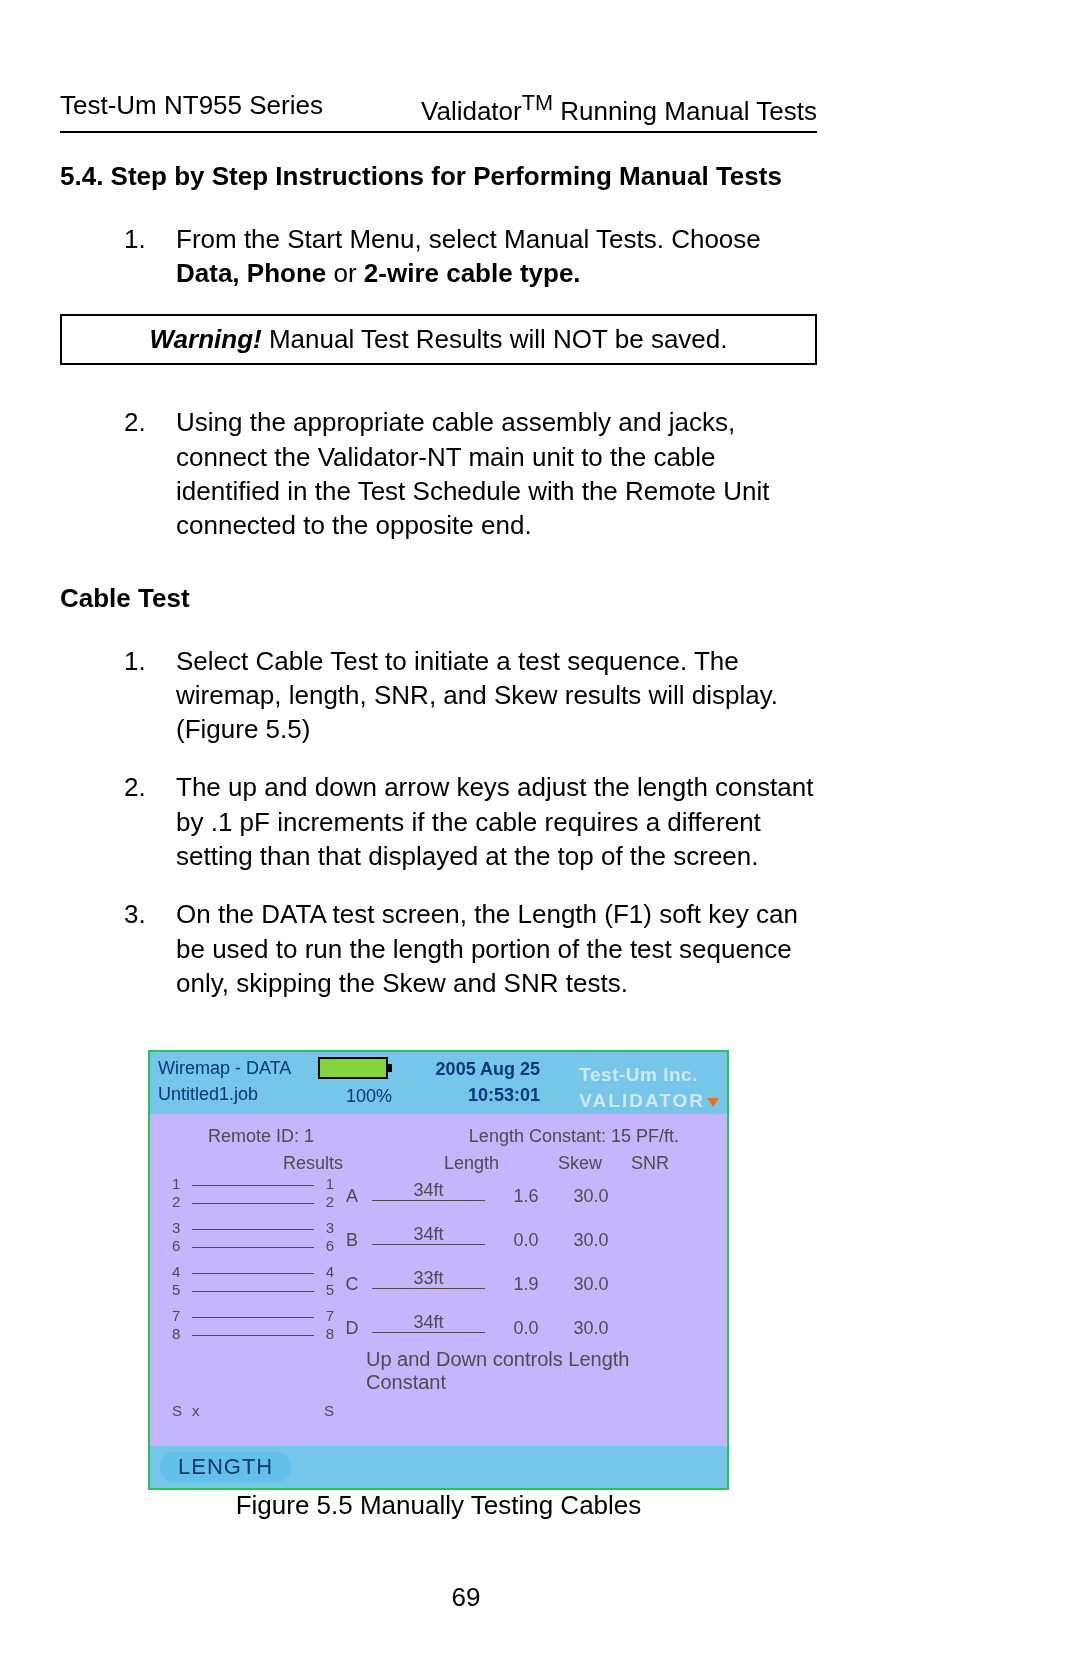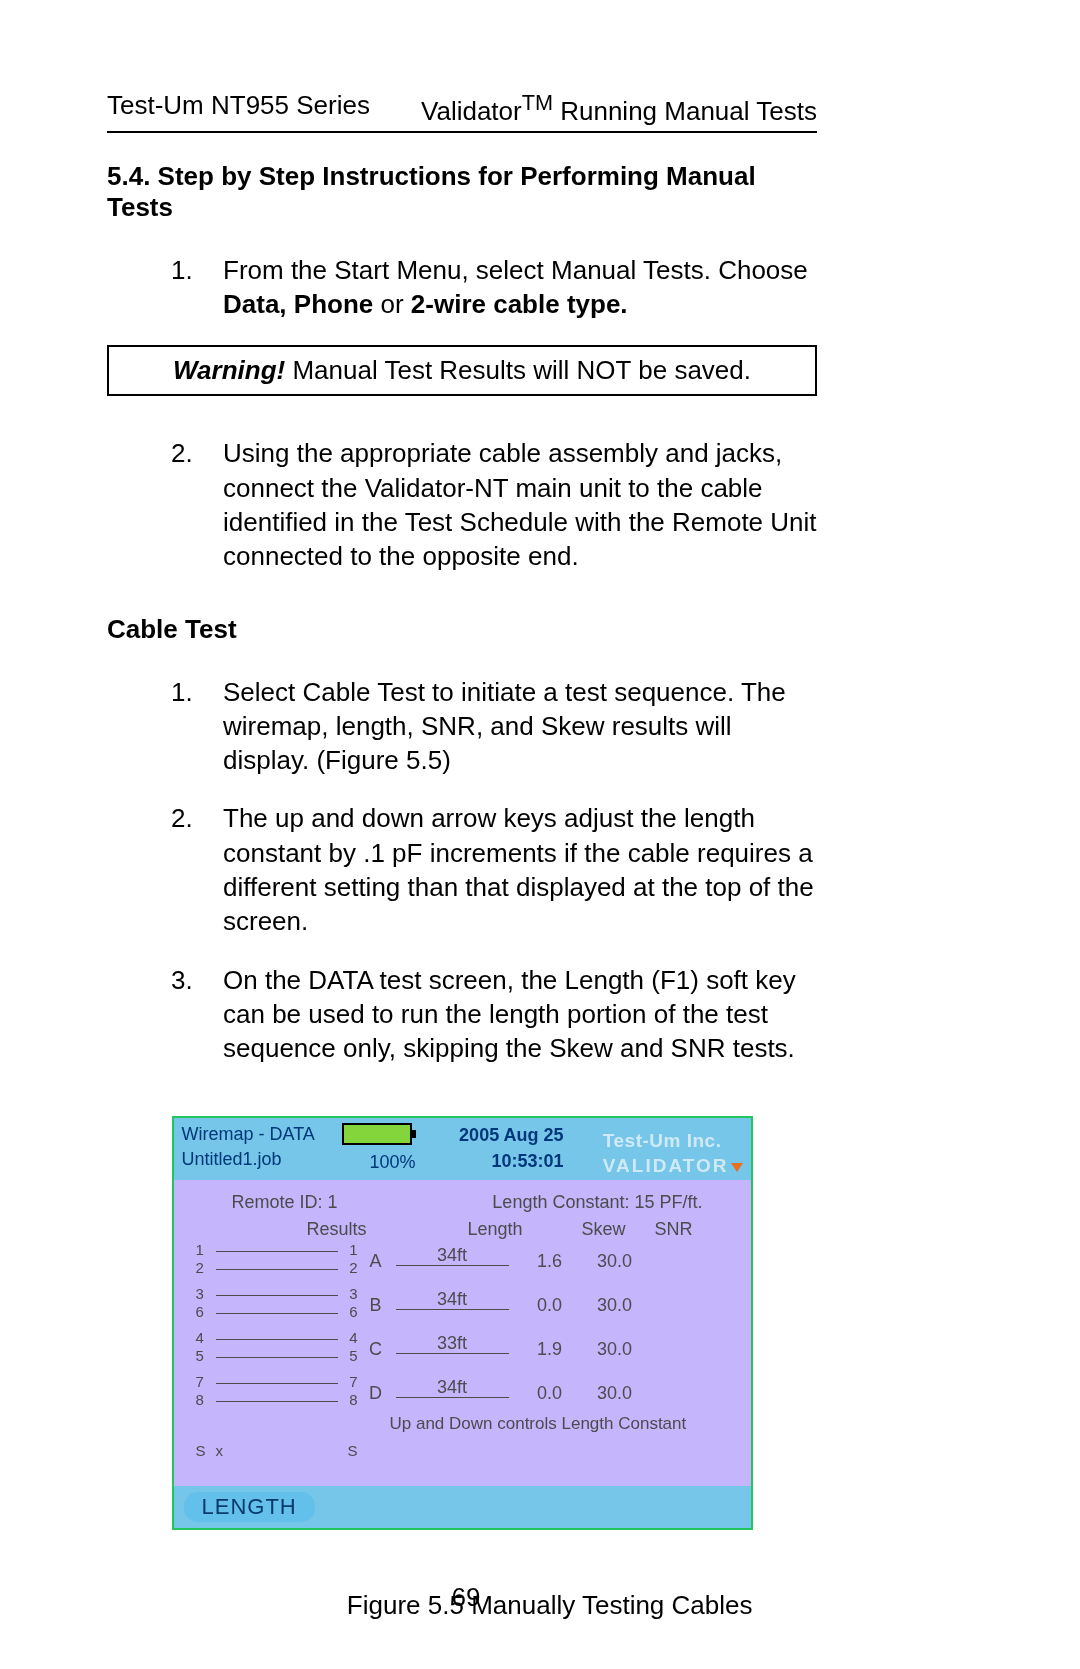--- a/index.html
+++ b/index.html
@@ -4,21 +4,21 @@
 <style>
   html, body {
     margin: 0;
     padding: 0;
     background: #fff;
     width: 1080px;
   }
   .page {
     width: 932px;
     height: 1669px;
-    padding: 90px 115px 0 107px;
+    padding: 90px 115px 0 60px;
     box-sizing: border-box;
     font-family: Arial, Helvetica, sans-serif;
     color: #000;
     position: relative;
   }
   .header-row {
     display: flex;
     justify-content: space-between;
     font-size: 26px;
     border-bottom: 2px solid #000;
@@ -200,21 +200,21 @@
   }
   .len-val {
     position: relative;
     top: -6px;
   }
   .skew-cell { width: 70px; text-align: center;}
   .snr-cell  { width: 60px; text-align: center;}
 
   .hint {
     padding-left: 198px;
-    font-size: 17px;
+    font-size: 20px;
     margin-top: -2px;
   }
 
   .shield-row {
     display: flex;
     height: 26px;
     margin-top: 8px;
     font-size: 16px;
   }
   .shield-row .wiremap { height: 20px; }
@@ -229,23 +229,22 @@
   .softkey {
     background: #63c0ea;
     border-radius: 14px;
     color: #083a6a;
     font-size: 22px;
     padding: 2px 18px;
     letter-spacing: 1px;
   }
 
   .figure-caption {
-    text-align: right;
-    font-size: 26px;
-    margin-top: 60px;
+    text-align: center;
+    font-size: 26px;
   }
 
   .page-num {
     position: absolute;
     bottom: 56px;
     left: 0; right: 0;
     text-align: center;
     font-size: 26px;
   }
 </style>

